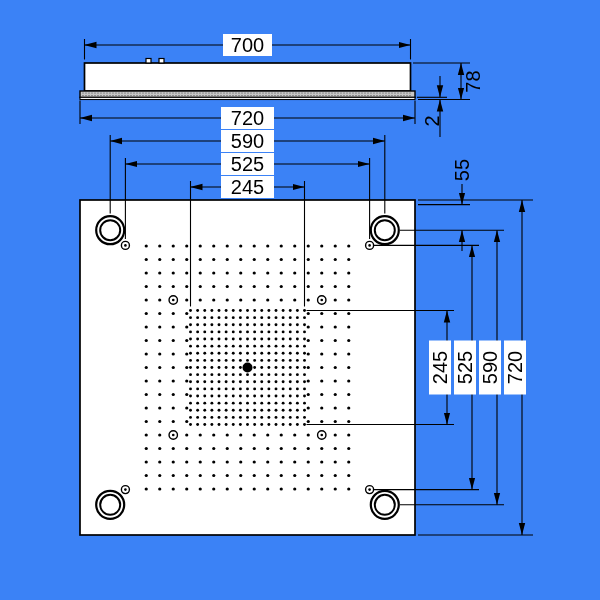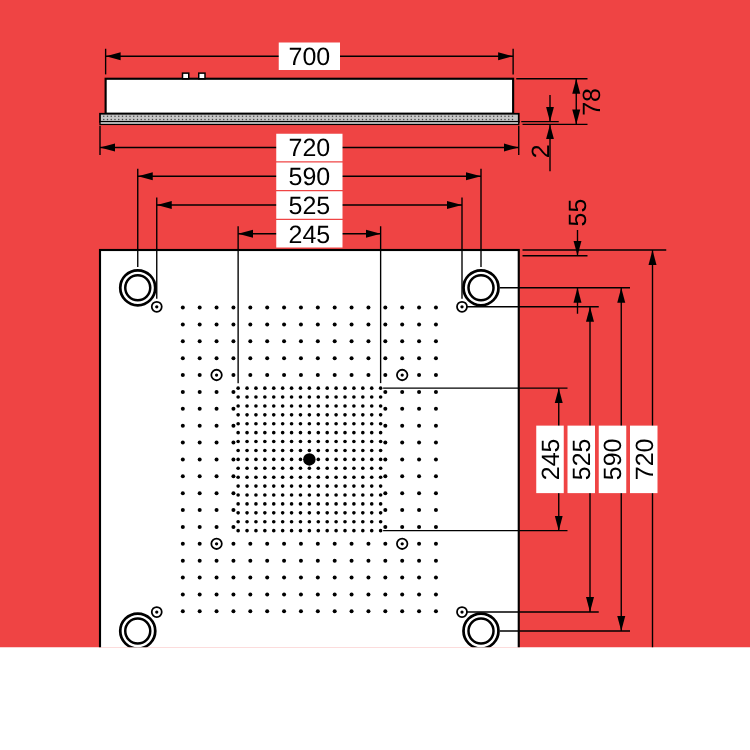--- a/index.html
+++ b/index.html
@@ -1,16 +1,16 @@
 <!DOCTYPE html>
 <html><head>
 <meta charset="utf-8">
 <style>
   html,body{margin:0;padding:0;background:#ffffff;}
-  .canvas{width:600px;height:518px;background:#ef4444;position:relative;overflow:hidden;}
+  .canvas{width:600px;height:600px;background:#3b82f6;position:relative;overflow:hidden;}
   svg{display:block;}
   text{font-family:"Liberation Sans", sans-serif;font-size:20px;fill:#000;}
 </style>
 </head>
 <body>
 
 <div class="canvas">
 <svg id="drawing-svg" width="600" height="600" viewBox="0 0 600 600">
 
   <defs>

